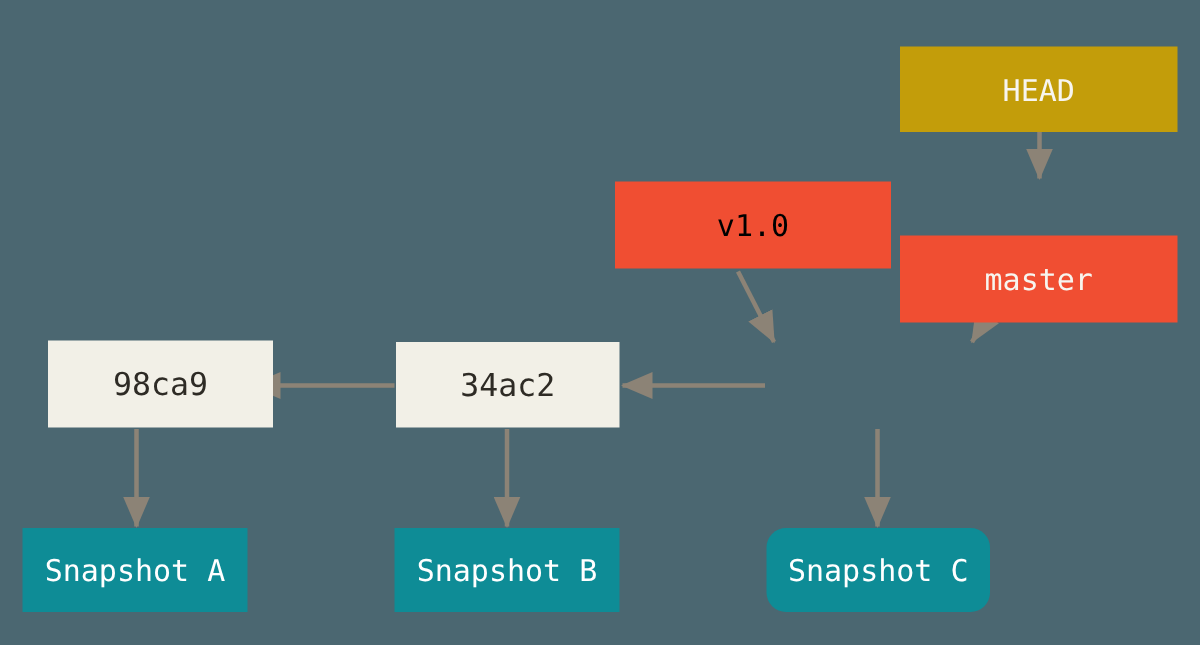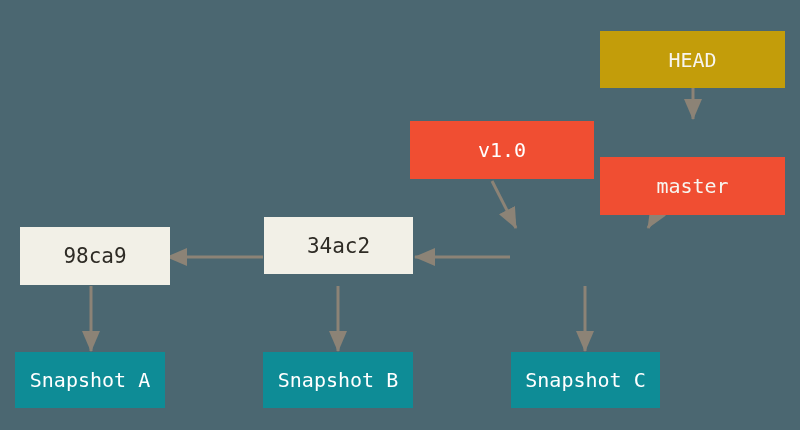--- a/index.html
+++ b/index.html
@@ -17,30 +17,30 @@
     position: absolute;
     display: flex;
     align-items: center;
     justify-content: center;
     font-size: 20px;
     letter-spacing: 0px;
     white-space: nowrap;
     user-select: none;
   }
   .node-head    { left: 600px; top: 31px;  width: 185px; height: 57px; background: #C39D0A; color: #F7F5EF; }
-  .node-v10     { left: 410px; top: 121px; width: 184px; height: 58px; background: #F04E32; color: #ffffff; text-align: center; }
+  .node-v10     { left: 410px; top: 121px; width: 184px; height: 58px; background: #F04E32; color: #000000; text-align: center; }
   .node-master  { left: 600px; top: 121px; width: 185px; height: 58px; background: #F04E32; color: #F7F5EF; margin-top: 36px; }
   .node-commit  { background: #F2F0E7; color: #2E2B25; font-size: 21px; }
-  .node-98ca9   { left: 20px;  top: 227px; width: 150px; height: 58px; }
-  .node-34ac2   { left: 264px; top: 217px; width: 149px; height: 57px; text-align: right; }
+  .node-98ca9   { left: 32px;  top: 227px; width: 150px; height: 58px; }
+  .node-34ac2   { left: 264px; top: 228px; width: 149px; height: 57px; text-align: right; }
   .node-f30ab   { left: 511px; top: 230px; width: 148px; height: 55px; }
   .node-snap    { background: #0E8C96; color: #ffffff; }
   .node-snap-a  { left: 15px;  top: 352px; width: 150px; height: 56px; }
   .node-snap-b  { left: 263px; top: 352px; width: 150px; height: 56px; }
-  .node-snap-c  { left: 511px; top: 352px; width: 149px; height: 56px; }
+  .node-snap-c  { left: 511px; top: 352px; width: 149px; height: 56px; border-radius: 13px; }
   .arrow-layer {
     position: absolute;
     left: 0; top: 0;
     width: 800px;
     height: 430px;
     pointer-events: none;
   }
   .arrow-layer line {
     stroke: #8C8376;
     stroke-width: 3;

